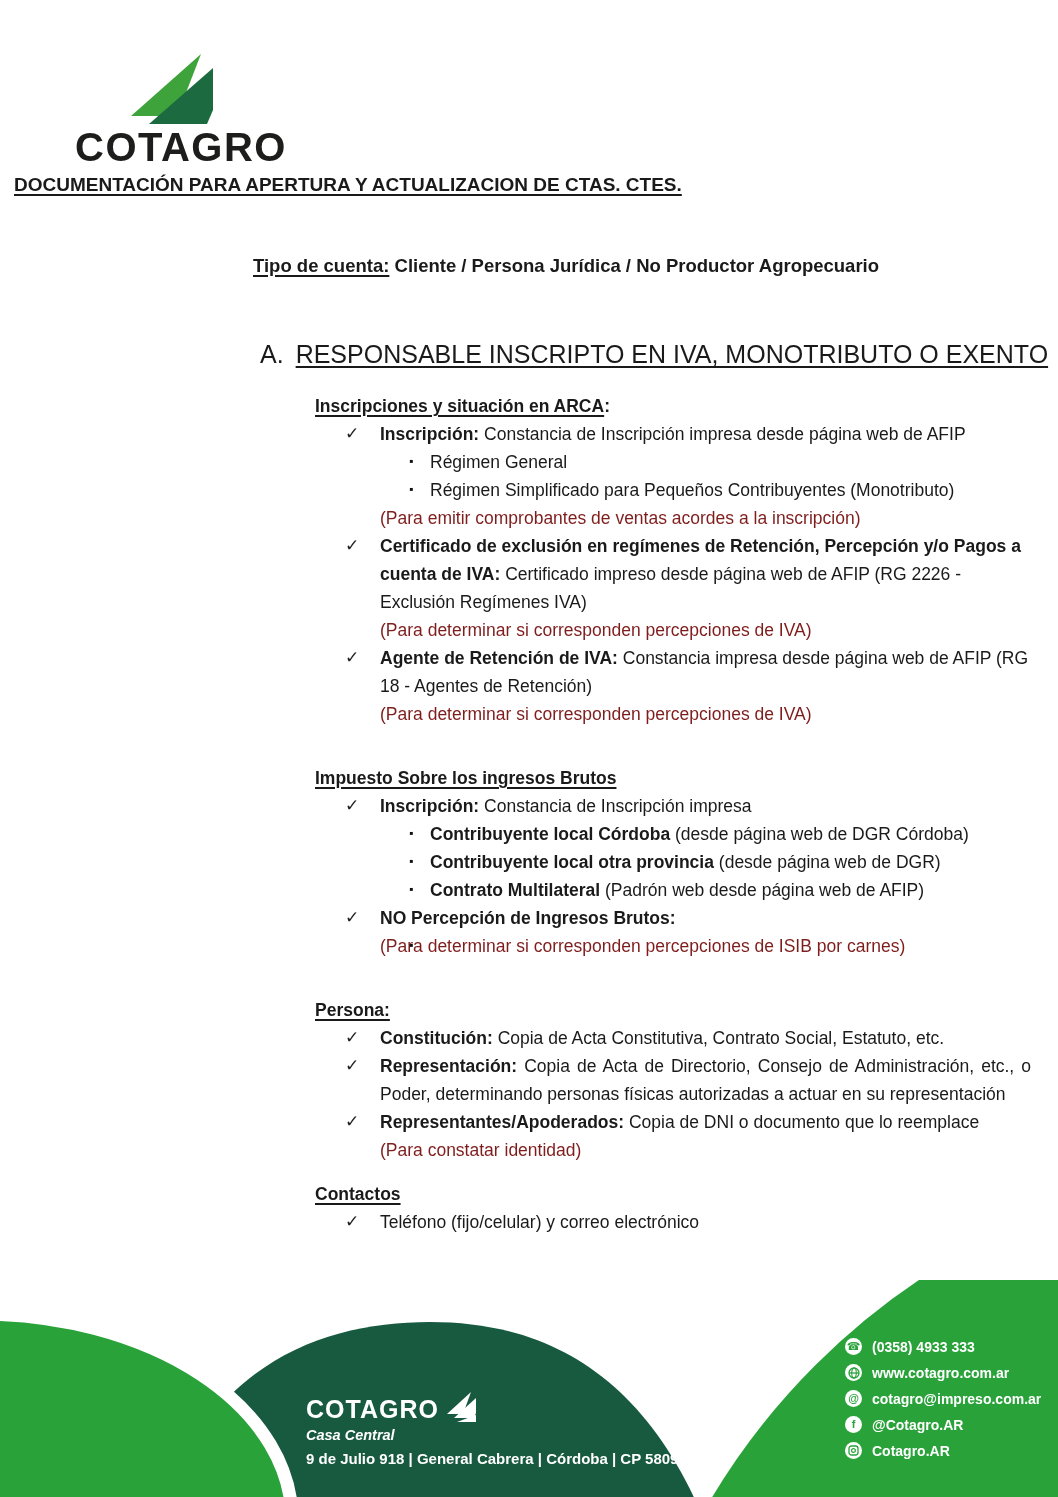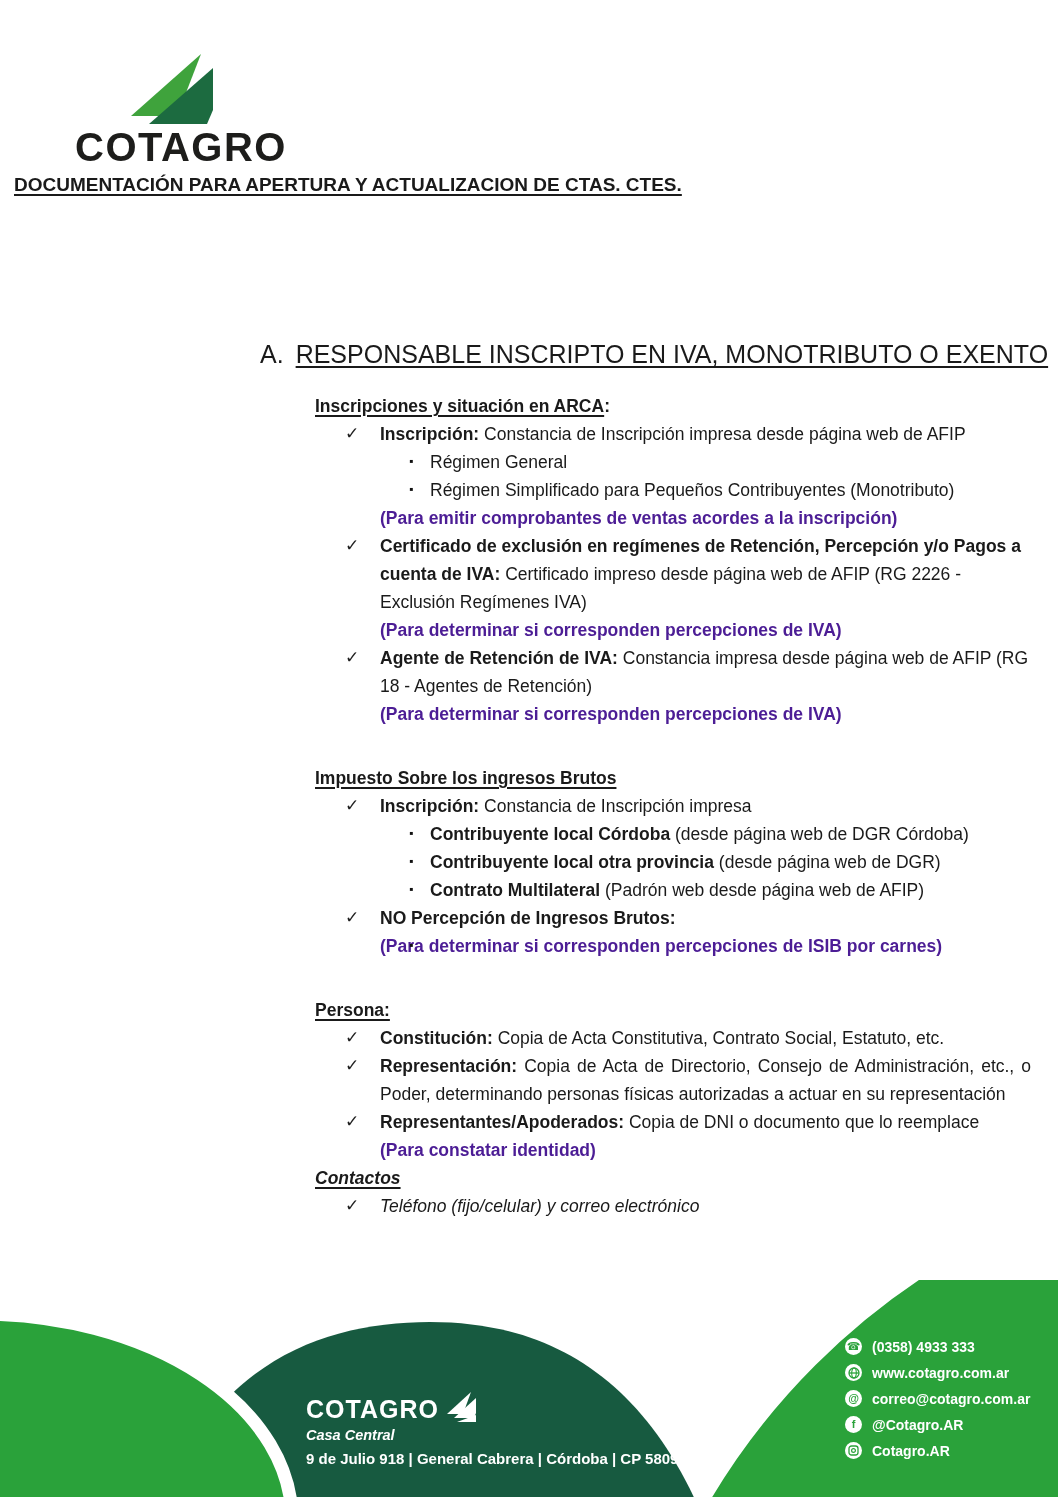--- a/index.html
+++ b/index.html
@@ -16,28 +16,28 @@
     font-size:19px;font-weight:700;padding-left:14px;}
   .title span{text-decoration:underline;text-underline-offset:3px;text-decoration-thickness:2px;}
   .tipo{position:absolute;left:253px;top:255px;font-size:18.5px;font-weight:700;}
   .tipo .lbl{text-decoration:underline;text-underline-offset:3px;text-decoration-thickness:2px;}
   .secA{position:absolute;left:260px;top:340px;font-size:25px;font-weight:400;}
   .secA .t{margin-left:12px;text-decoration:underline;text-underline-offset:3px;text-decoration-thickness:2px;}
   
   .content{position:absolute;left:315px;top:392px;width:716px;font-size:17.5px;line-height:28px;}
   .group{margin:0;}
   .group + .group{margin-top:36px;}
-  .group.tight{margin-top:0;font-style:italic;}
+  .group.tight{margin-top:16px;}
   .ghead{font-weight:700;}
   .ghead .hu{text-decoration:underline;text-underline-offset:3px;text-decoration-thickness:2px;}
   .check-item{position:relative;padding-left:65px;}
   .check-item .ck{position:absolute;left:30px;top:0;font-size:17px;color:#1f1f1f;}
   .sub-item{position:relative;padding-left:115px;}
   .sub-item .sq{position:absolute;left:94px;top:-1px;font-size:12px;color:#111;}
-  .note{padding-left:65px;color:#4c1d95;font-weight:bold;}
+  .note{padding-left:65px;color:#7f1d1d;}
   .just{text-align:justify;}
   b{font-weight:700;}
   
   .footer{position:absolute;left:0;bottom:0;width:1058px;height:217px;}
   .footer svg.bg{position:absolute;left:0;top:0;width:1058px;height:217px;}
   .f-center{position:absolute;left:306px;top:112px;color:#fff;line-height:1;}
   .f-brandrow{display:flex;align-items:flex-end;gap:6px;}
   .f-word{font-size:25px;font-weight:800;letter-spacing:1px;}
   .f-office{font-size:14.5px;font-weight:700;font-style:italic;margin-top:6px;}
   .f-addr{font-size:15px;font-weight:700;margin-top:8px;}
@@ -57,20 +57,23 @@
       <polygon points="78,2 8,64 54,64" fill="#3fa33c"></polygon>
       <polygon points="90,16 26,72 84,72 90,58" fill="#1c6b40"></polygon>
     </svg>
     <div class="logo-word">COTAGRO</div>
   </div>
 
   <div class="title">
     <span>DOCUMENTACIÓN PARA APERTURA Y ACTUALIZACION DE CTAS. CTES.</span>
   </div>
 
+  <div class="tipo">
+    <span class="lbl">Tipo de cuenta:</span><span> Cliente / Persona Jurídica / No Productor Agropecuario</span>
+  </div>
 
   <div class="secA">
     <span>A.</span><span class="t">RESPONSABLE INSCRIPTO EN IVA, MONOTRIBUTO O EXENTO</span>
   </div>
 
   <div class="content">
 
     <div class="group">
       <div class="ghead"><span class="hu">Inscripciones y situación en ARCA</span><span>:</span></div>
       <div class="check-item"><span class="ck">✓</span><b>Inscripción:</b><span> Constancia de Inscripción impresa desde página web de AFIP</span></div>
@@ -142,21 +145,21 @@
           <svg width="12" height="12" viewBox="0 0 12 12">
               <circle cx="6" cy="6" r="5" fill="none" stroke="#2aa23a" stroke-width="1.3"></circle>
               <line x1="1" y1="6" x2="11" y2="6" stroke="#2aa23a" stroke-width="1.3"></line>
               <ellipse cx="6" cy="6" rx="2.3" ry="5" fill="none" stroke="#2aa23a" stroke-width="1.1"></ellipse>
             </svg>
         </span>
         <span>www.cotagro.com.ar</span>
       </div>
       <div class="c-row">
         <span class="c-ic">@</span>
-        <span>correo@cotagro.com.ar</span>
+        <span>cotagro@impreso.com.ar</span>
       </div>
       <div class="c-row">
         <span class="c-ic">
             <b>f</b>
           </span>
         <span>@Cotagro.AR</span>
       </div>
       <div class="c-row">
         <span class="c-ic">
           <svg width="11" height="11" viewBox="0 0 11 11">

